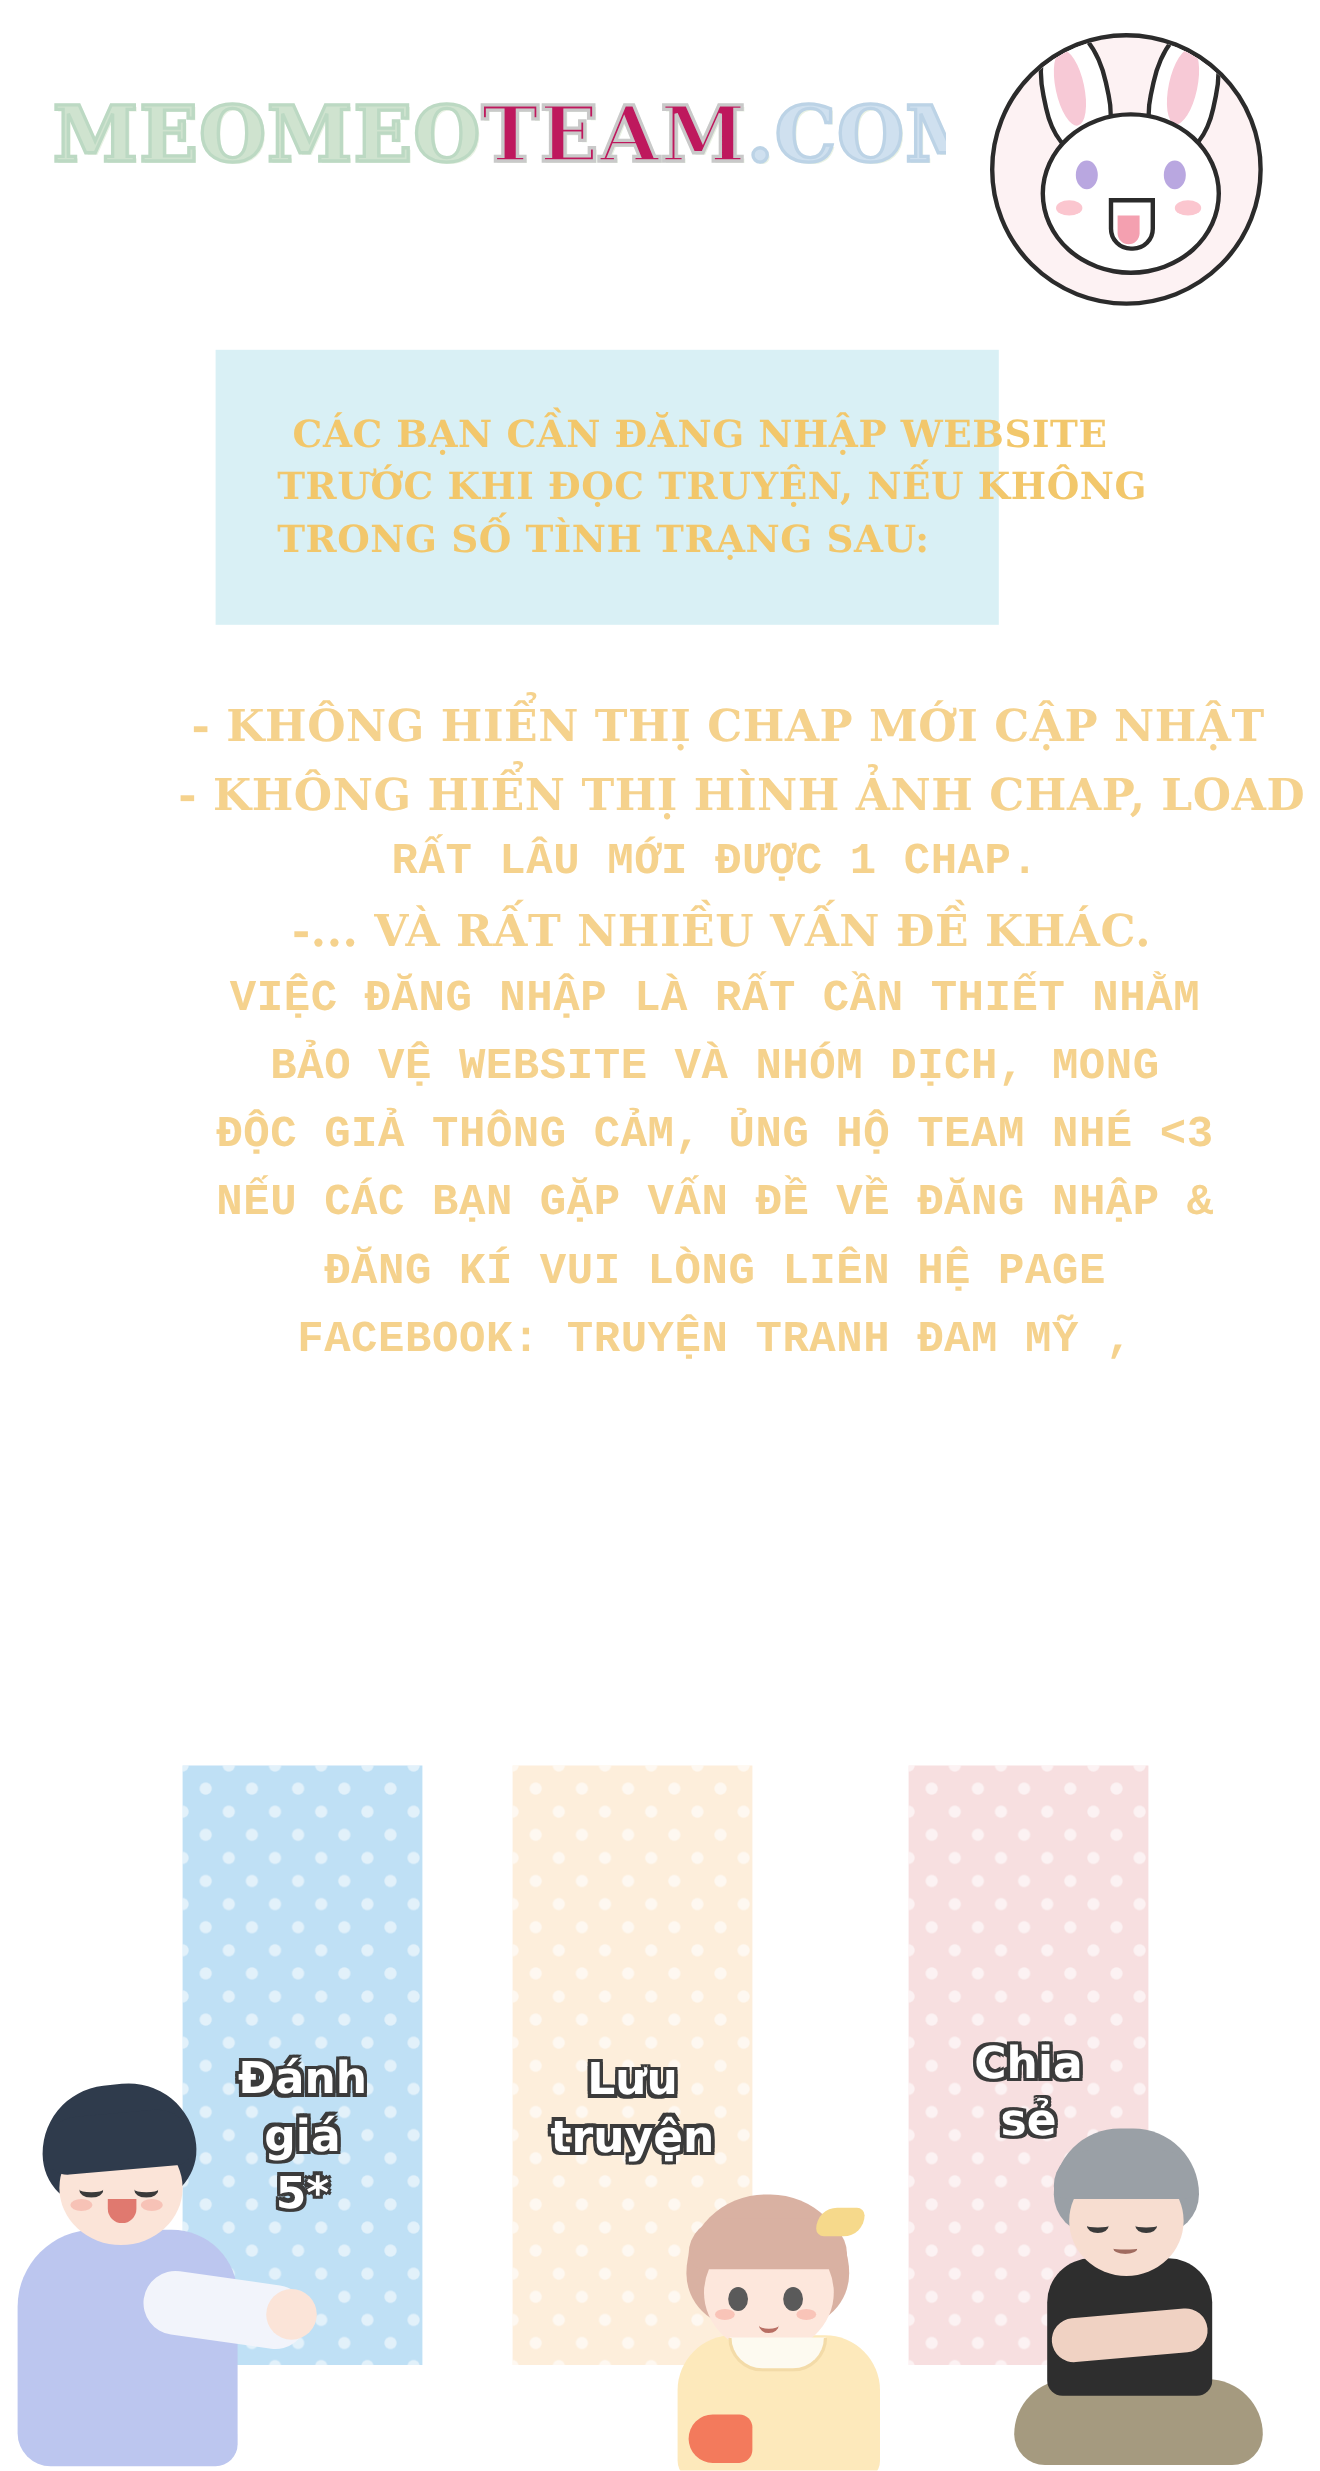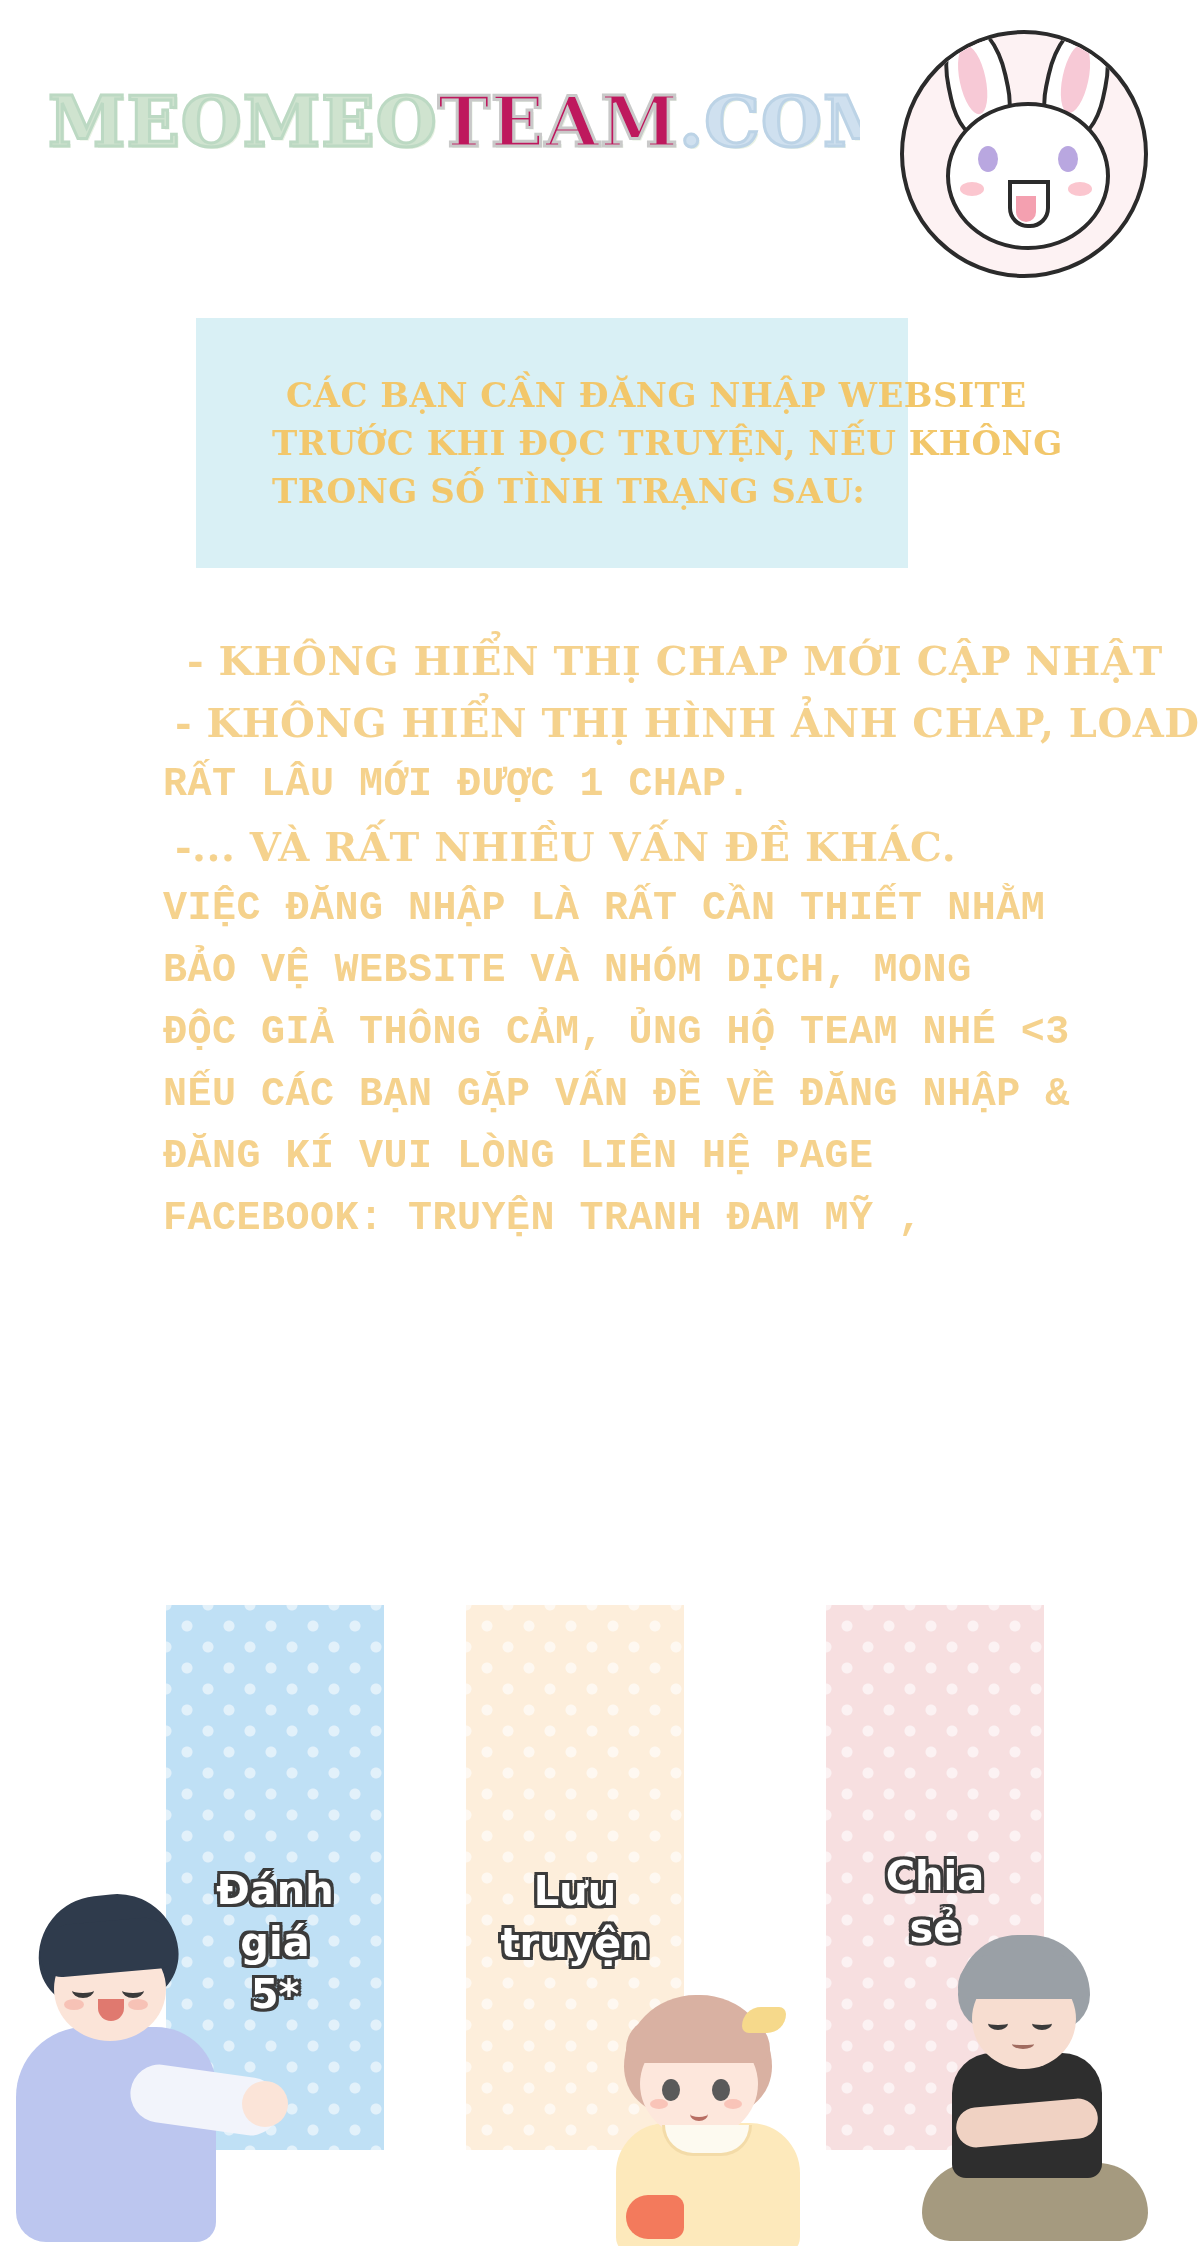--- a/index.html
+++ b/index.html
@@ -67,41 +67,42 @@
     left: 196px;
     top: 318px;
     width: 712px;
     height: 250px;
     background: #d9f0f5;
     display: flex;
     align-items: center;
     justify-content: flex-start;
   }
   .notice-lines {
-    padding-left: 76px;
+    padding-left: 56px;
     padding-right: 16px;
   }
   .notice-lines div {
     font-family: "DejaVu Serif", serif;
     font-weight: bold;
     font-size: 34px;
     line-height: 48px;
     color: #f2c76b;
     text-transform: uppercase;
     letter-spacing: 0.5px;
     white-space: nowrap;
   }
   .notice-lines div:first-child { padding-left: 14px; }
 
   
   .body-text {
     position: absolute;
-    left: 163px;
+    left: 150px;
     top: 630px;
     width: 1000px;
+    text-align: center;
   }
   .body-text p {
     margin: 0;
     font-family: "DejaVu Serif", serif;
     font-weight: bold;
     font-size: 40px;
     line-height: 62px;
     color: #f5d28d;
     text-transform: uppercase;
     letter-spacing: 0.5px;

